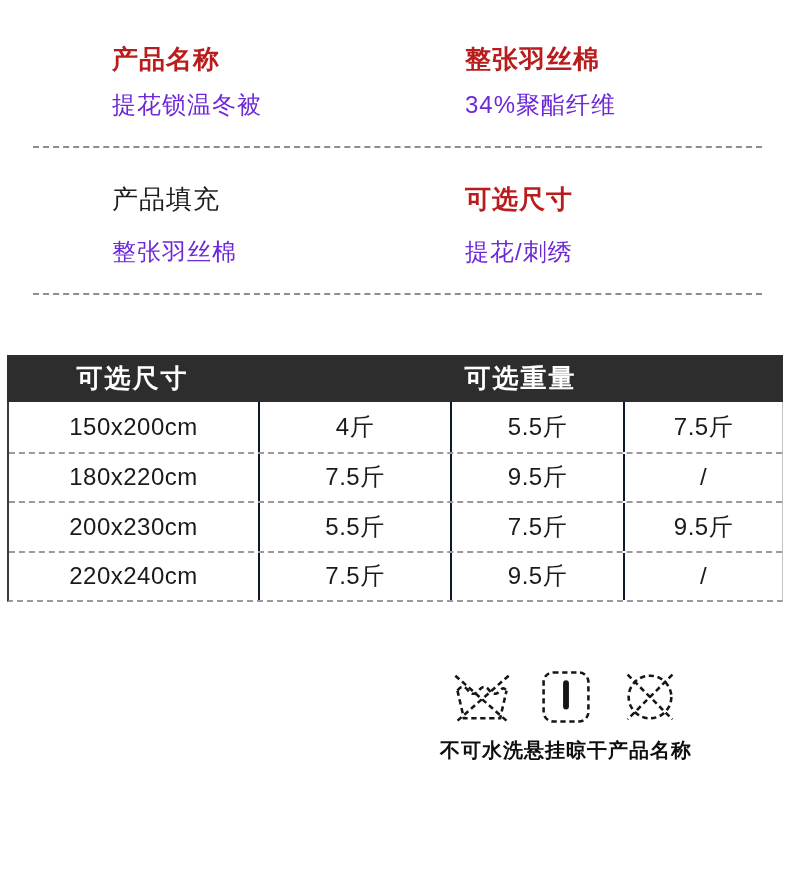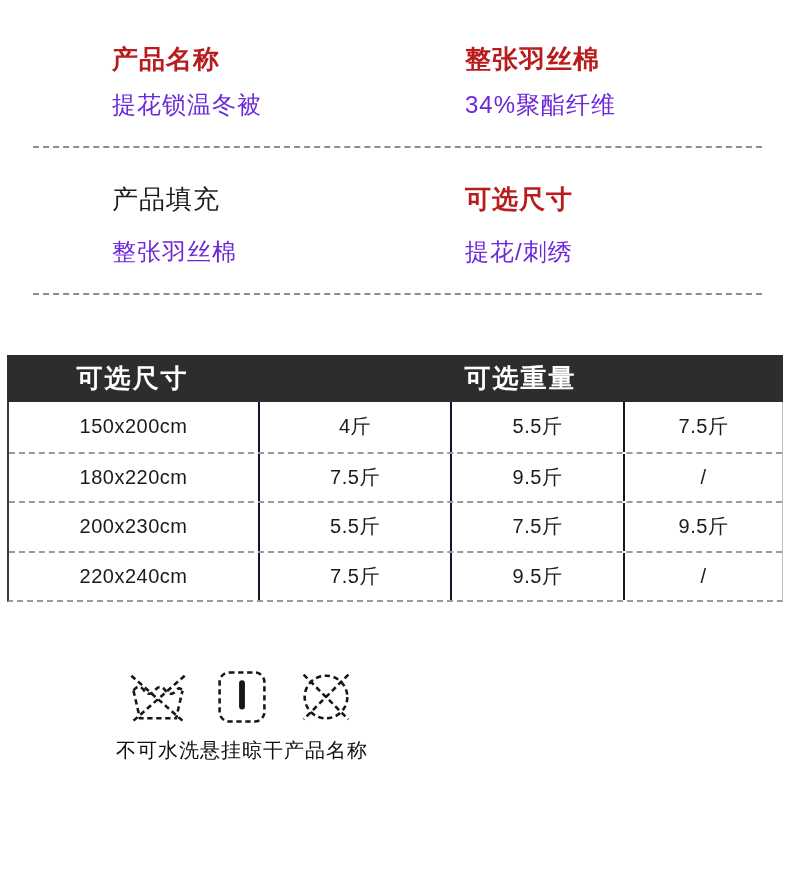--- a/index.html
+++ b/index.html
@@ -68,35 +68,36 @@
     border-left: 2px solid #3a3a3a;
     border-right: 1px solid #c2c2c2;
     border-bottom: 2px dashed #9a9a9a;
   }
   .spec-row { display: flex; height: 49.5px; }
   .spec-row + .spec-row { border-top: 2px dashed #9a9a9a; }
   .spec-cell {
     display: flex;
     align-items: center;
     justify-content: center;
-    font-size: 20px;
+    font-size: 24px;
     color: #1a1a1a;
     letter-spacing: 0.5px;
   }
   .spec-cell + .spec-cell { border-left: 2px solid #0f172a; }
   .spec-cell.c0 { width: 249px; flex: 0 0 249px; }
   .spec-cell.c1 { width: 192px; flex: 0 0 192px; }
   .spec-cell.c2 { width: 173px; flex: 0 0 173px; }
   .spec-cell.c3 { flex: 1; }
 
   
   .care-row {
     display: flex;
-    justify-content: flex-start;
+    justify-content: flex-end;
     margin: 64px 98px 0 116px;
+    font-weight: bold;
   }
   .care-item {
     display: flex;
     flex-direction: column;
     align-items: center;
   }
   .care-item svg { display: block; }
   .care-label {
     margin-top: 9px;
     font-size: 20px;

